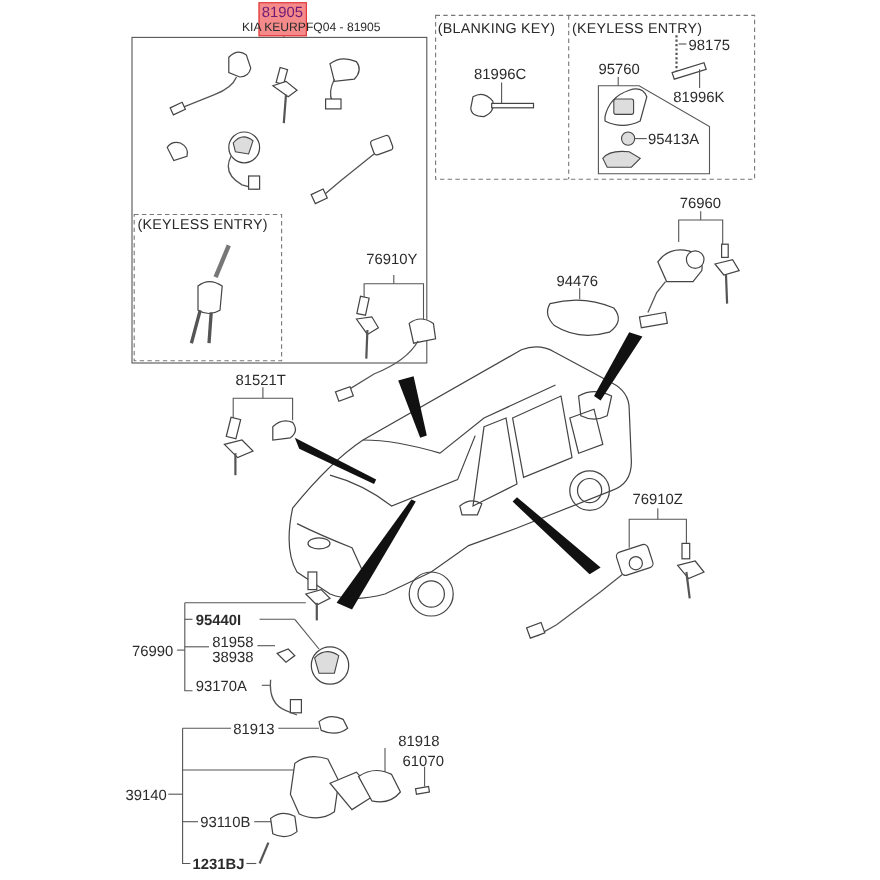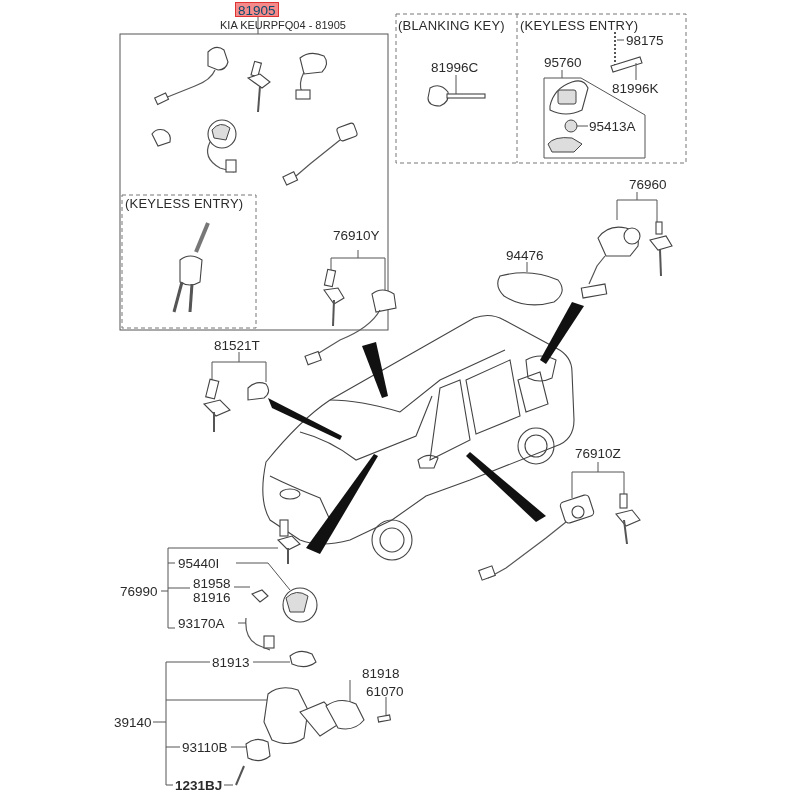--- a/index.html
+++ b/index.html
@@ -1,20 +1,20 @@
 <!DOCTYPE html>
 <html><head>
 <meta charset="utf-8">
 <style>
   html,body{margin:0;padding:0;background:#fff;}
   body{width:800px;height:800px;position:relative;overflow:hidden;font-family:"Liberation Sans",sans-serif;color:#333;}
   #stage{position:absolute;left:0;top:0;width:800px;height:800px;}
   .lbl{position:absolute;font-size:13.5px;line-height:15px;color:#2b2b2b;white-space:nowrap;}
   .hdr{font-size:11px;}
-  .badge{position:absolute;left:235px;top:2px;height:15px;padding:0 2px;font-size:13.5px;line-height:15px;color:#0c4a6e;background:#f58a8a;border:1px solid #d33;box-sizing:border-box;}
+  .badge{position:absolute;left:235px;top:2px;height:31px;padding:0 2px;font-size:13.5px;line-height:15px;color:#701a75;background:#f58a8a;border:1px solid #d33;box-sizing:border-box;}
   .grp{font-size:13px;letter-spacing:0.2px;text-align:right;}
   svg{position:absolute;left:0;top:0;}
   .ln{stroke:#555;stroke-width:1;fill:none;}
   .box{stroke:#555;stroke-width:1;fill:none;}
   .dash{stroke:#777;stroke-width:1;fill:none;stroke-dasharray:4,3;}
   .part{stroke:#444;stroke-width:1.1;fill:#fff;}
   .partf{stroke:#444;stroke-width:1;fill:#ddd;}
   .wire{stroke:#555;stroke-width:1.2;fill:none;}
   .car{stroke:#444;stroke-width:1.1;fill:none;}
   .wedge{fill:#111;stroke:none;}
@@ -215,28 +215,28 @@
 <div class="lbl grp" style="left:125px;top:196px;">(KEYLESS ENTRY)</div>
 
 <div class="lbl" style="left:431px;top:60px;">81996C</div>
 <div class="lbl" style="left:544px;top:55px;">95760</div>
 <div class="lbl" style="left:626px;top:33px;">98175</div>
 <div class="lbl" style="left:612px;top:81px;">81996K</div>
 <div class="lbl" style="left:589px;top:119px;">95413A</div>
 
 <div class="lbl" style="left:333px;top:228px;">76910Y</div>
 <div class="lbl" style="left:506px;top:248px;">94476</div>
-<div class="lbl" style="left:618px;top:177px;margin-left:11px;">76960</div>
+<div class="lbl" style="left:618px;top:177px;">76960</div>
 <div class="lbl" style="left:214px;top:338px;">81521T</div>
 <div class="lbl" style="left:575px;top:446px;">76910Z</div>
 
-<div class="lbl" style="left:178px;top:556px;">95440I</div>
+<div class="lbl" style="left:178px;top:556px;font-weight:bold;">95440I</div>
 <div class="lbl" style="left:120px;top:584px;">76990</div>
 <div class="lbl" style="left:193px;top:576px;">81958</div>
-<div class="lbl" style="left:193px;top:590px;">81916</div>
+<div class="lbl" style="left:193px;top:590px;">38938</div>
 <div class="lbl" style="left:178px;top:616px;">93170A</div>
 
 <div class="lbl" style="left:212px;top:655px;">81913</div>
 <div class="lbl" style="left:330px;top:666px;margin-left:32px;">81918</div>
 <div class="lbl" style="left:366px;top:684px;">61070</div>
 <div class="lbl" style="left:114px;top:715px;">39140</div>
 <div class="lbl" style="left:182px;top:740px;">93110B</div>
 <div class="lbl" style="left:175px;top:778px;font-weight:bold;">1231BJ</div>
 
 </div>

